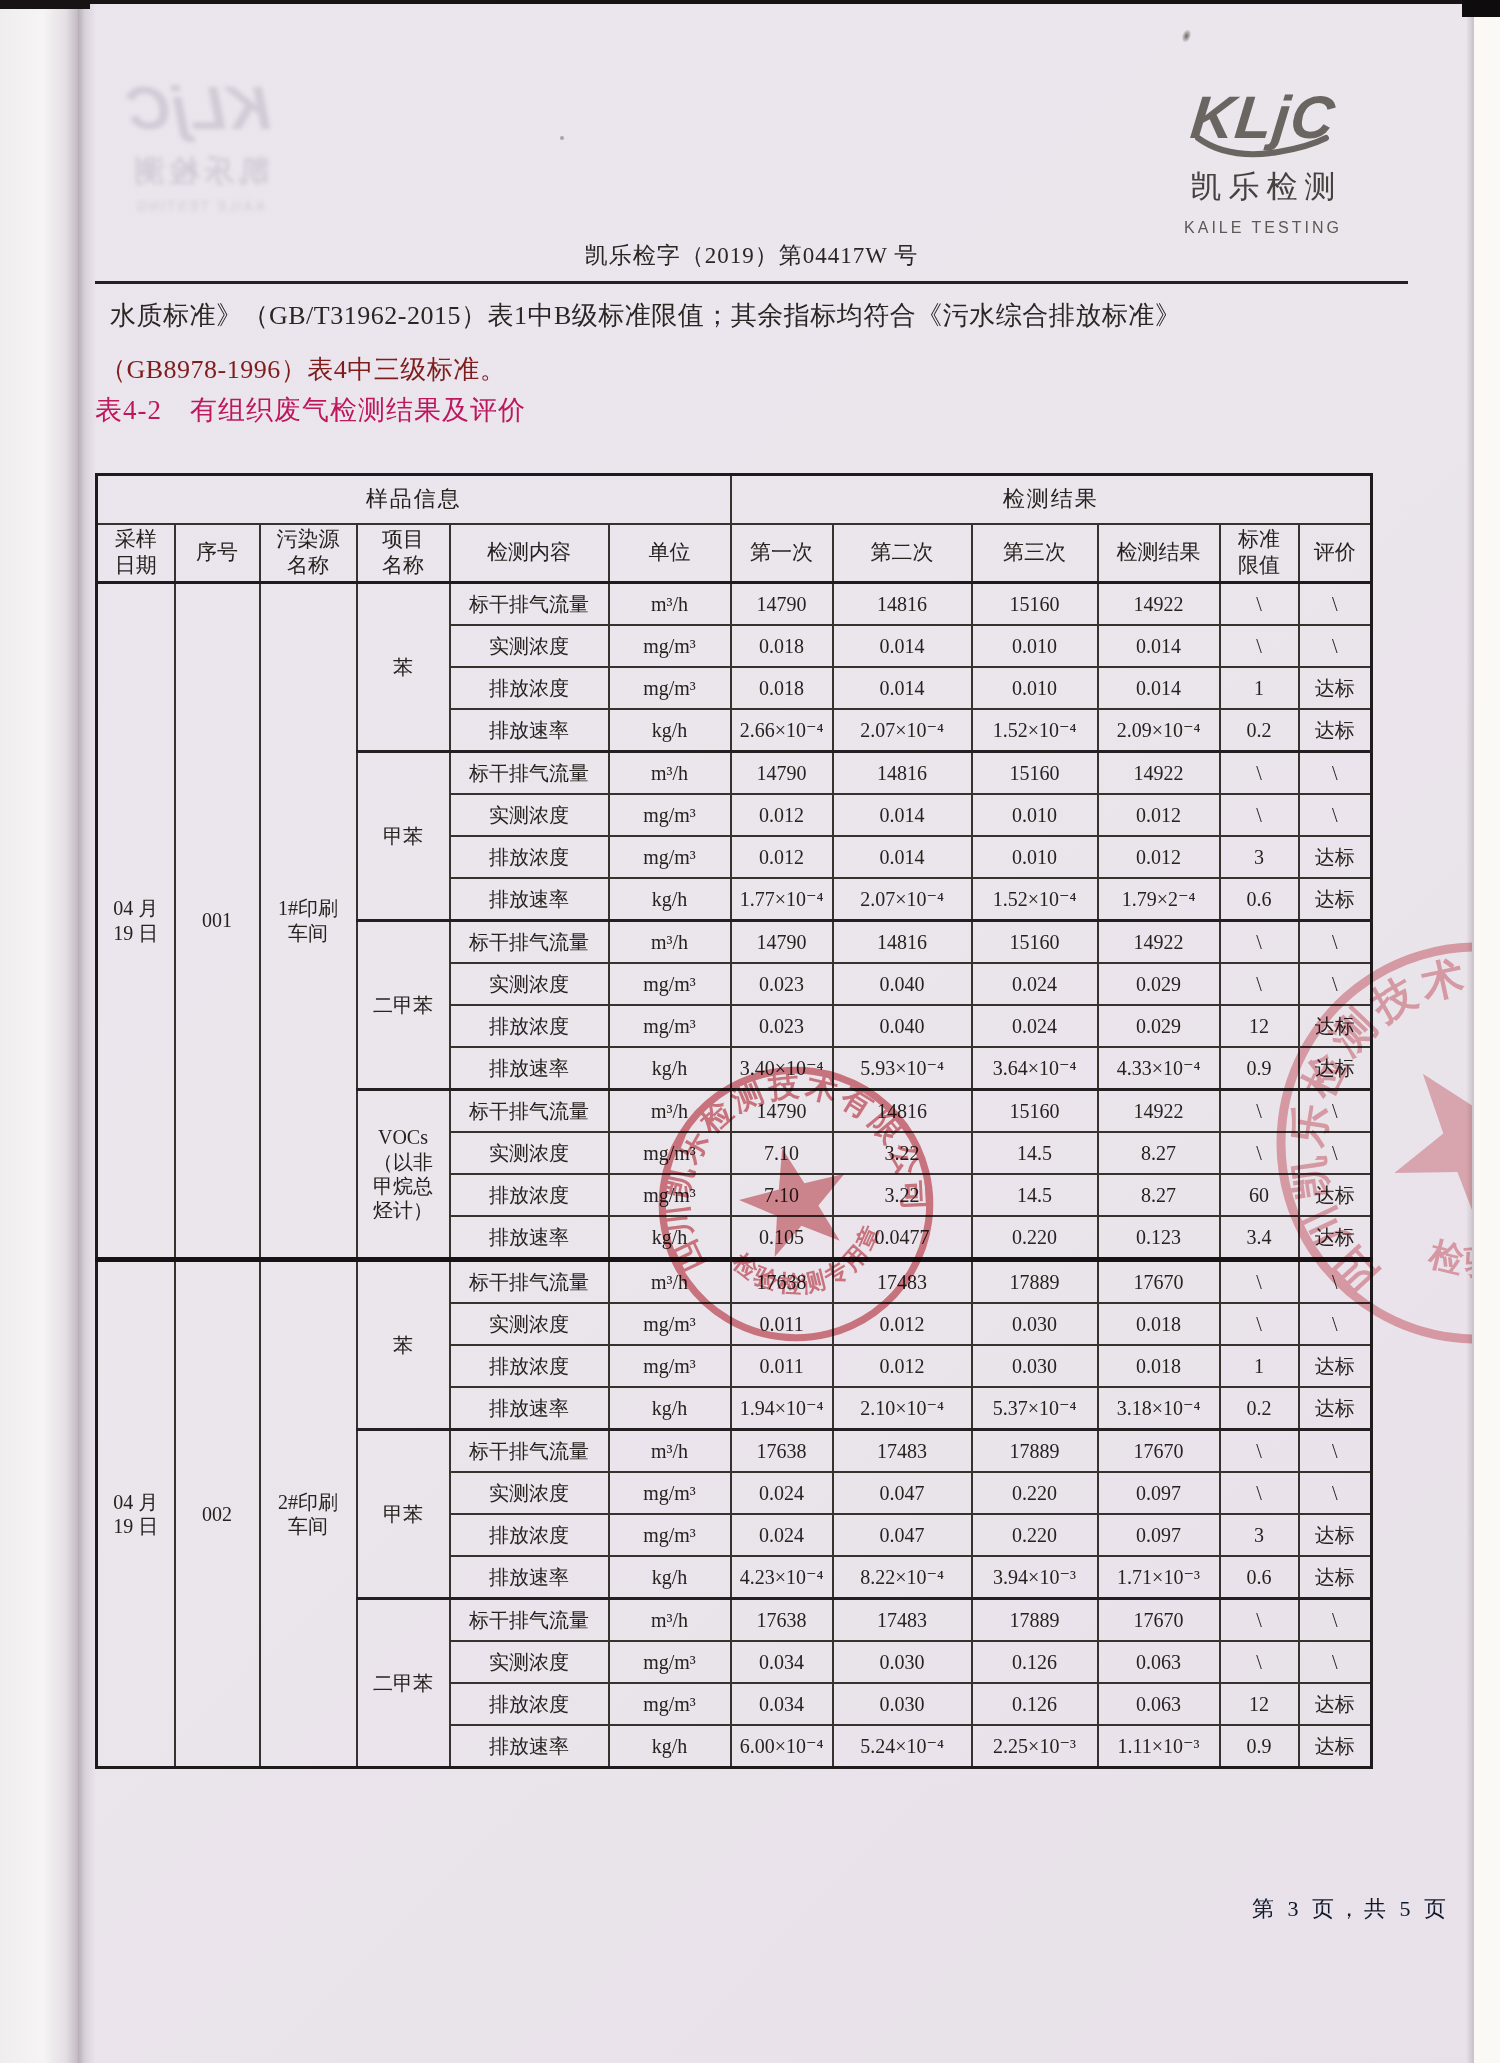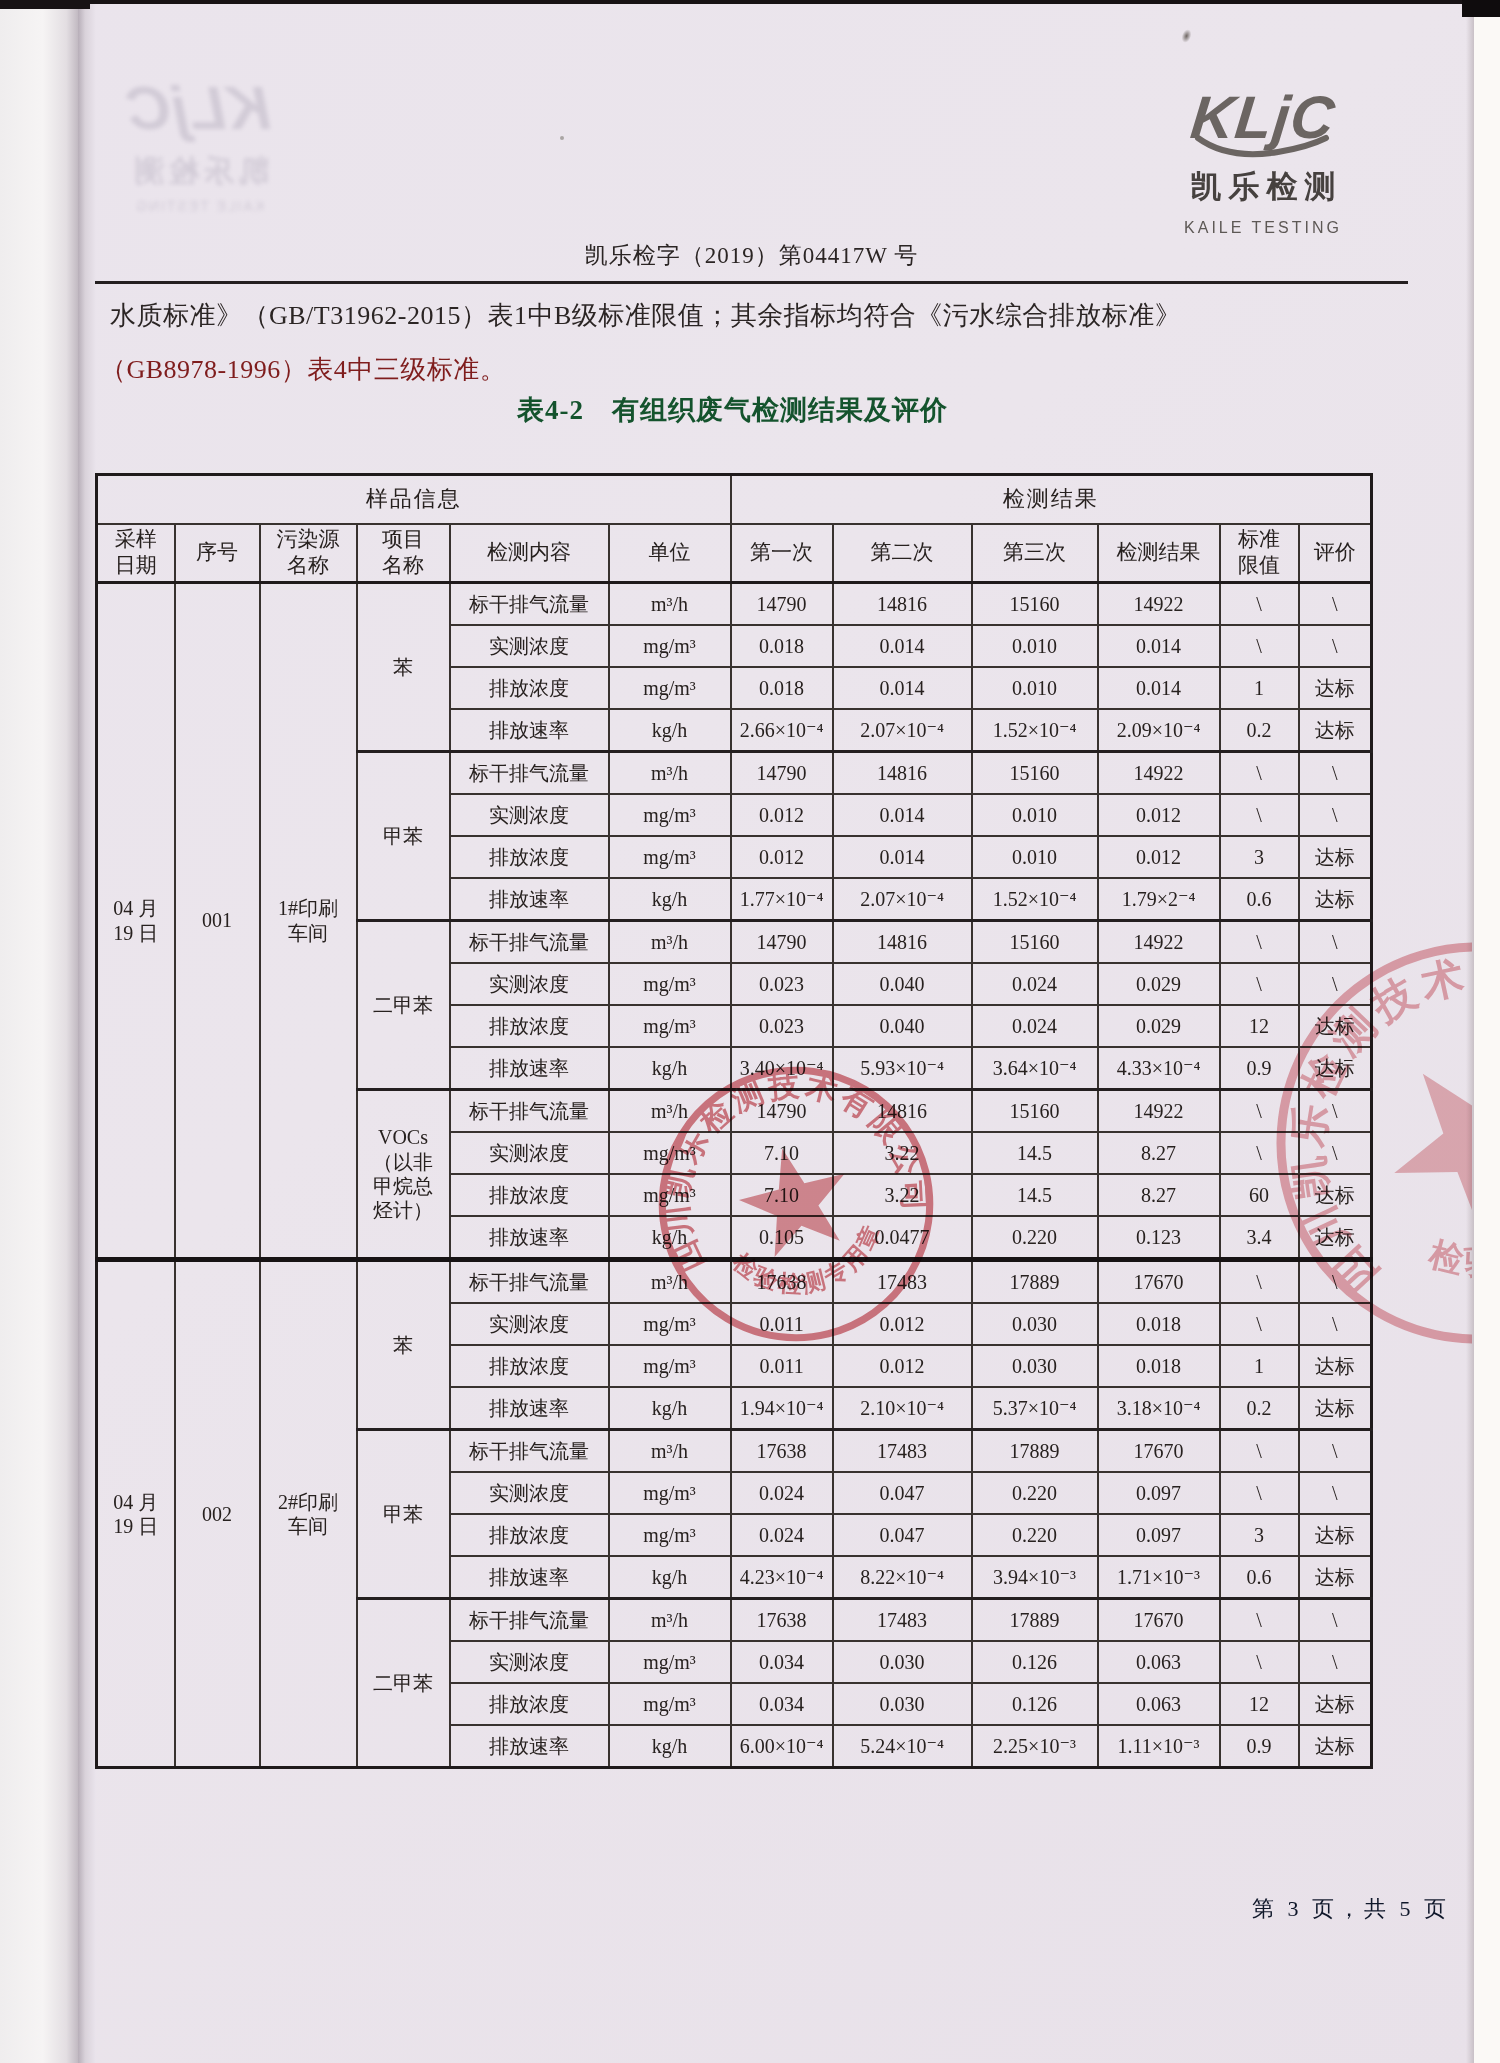--- a/index.html
+++ b/index.html
@@ -28,31 +28,31 @@
   .ghost { position:absolute; left:104px; top:72px; width:190px; text-align:center;
     transform:scaleX(-1); filter:blur(2px); opacity:.30; color:#9a92a6; }
   .ghost .g-mark { font-family:"Liberation Sans",sans-serif; font-style:italic; font-weight:900; font-size:62px; }
   .ghost .g-cn { font-family:"Liberation Sans",sans-serif; font-weight:700; font-size:30px; letter-spacing:5px; margin-top:8px; }
   .ghost .g-en { font-family:"Liberation Sans",sans-serif; font-size:14px; letter-spacing:2px; margin-top:6px; }
   
   .logo { position:absolute; left:1158px; top:88px; width:210px; text-align:center; }
   .logo-mark { font-family:"Liberation Sans",sans-serif; font-style:italic; font-weight:900;
     font-size:60px; line-height:1; color:#6b6562; letter-spacing:1px; transform:skewX(-6deg); }
   .logo-swoosh { display:block; margin:-14px auto 0 auto; }
-  .logo-cn { font-family:"Liberation Sans",sans-serif; font-weight:700; font-size:31px;
+  .logo-cn { font-family:"Liberation Sans",sans-serif; font-weight:400; font-size:31px;
     color:#46413f; letter-spacing:7px; margin-top:6px; text-indent:7px; }
   .logo-en { font-family:"Liberation Sans",sans-serif; font-size:16px; color:#5d5855; letter-spacing:3px; margin-top:11px; }
   
   .doc-number { position:absolute; left:95px; top:240px; width:1313px; text-align:center;
     font-size:23px; letter-spacing:1px; color:#2b2524; }
   .rule { position:absolute; left:95px; top:281px; width:1313px; height:3px; background:#241f20; }
   .intro1 { position:absolute; left:110px; top:298px; width:1300px; font-size:26px; letter-spacing:.5px; color:#2b2524; }
   .intro2 { position:absolute; left:100px; top:352px; width:1300px; font-size:26px; letter-spacing:.5px; color:#7f1d1d; }
-  .table-title { position:absolute; left:95px; top:392px; width:1275px; text-align:center;
-    font-size:27px; font-weight:700; color:#14532d; letter-spacing:1px; }
+  .table-title { position:absolute; left:95px; top:392px; width:1275px; text-align:left;
+    font-size:27px; font-weight:400; color:#be185d; letter-spacing:1px; }
   
   table.results { position:absolute; left:95px; top:437px; width:1275px;
     border-collapse:collapse; table-layout:fixed; border:3px solid #1f1a1b;margin-top:36px; }
   table.results td { border:2px solid #38322f; text-align:center; vertical-align:middle;
     font-size:20px; line-height:1.22; padding:0 2px; height:40px; color:#27211f; overflow:hidden; }
   table.results thead td.group { height:47px; font-size:22px; letter-spacing:2px; }
   table.results thead tr.cols td { height:56px; font-size:21px; border-bottom:3px solid #1f1a1b; }
   table.results tr.grp td { border-top:3px solid #241f20; }
   table.results tr.sec td { border-top:5px solid #171314; }
   .pre { white-space:pre-line; }

